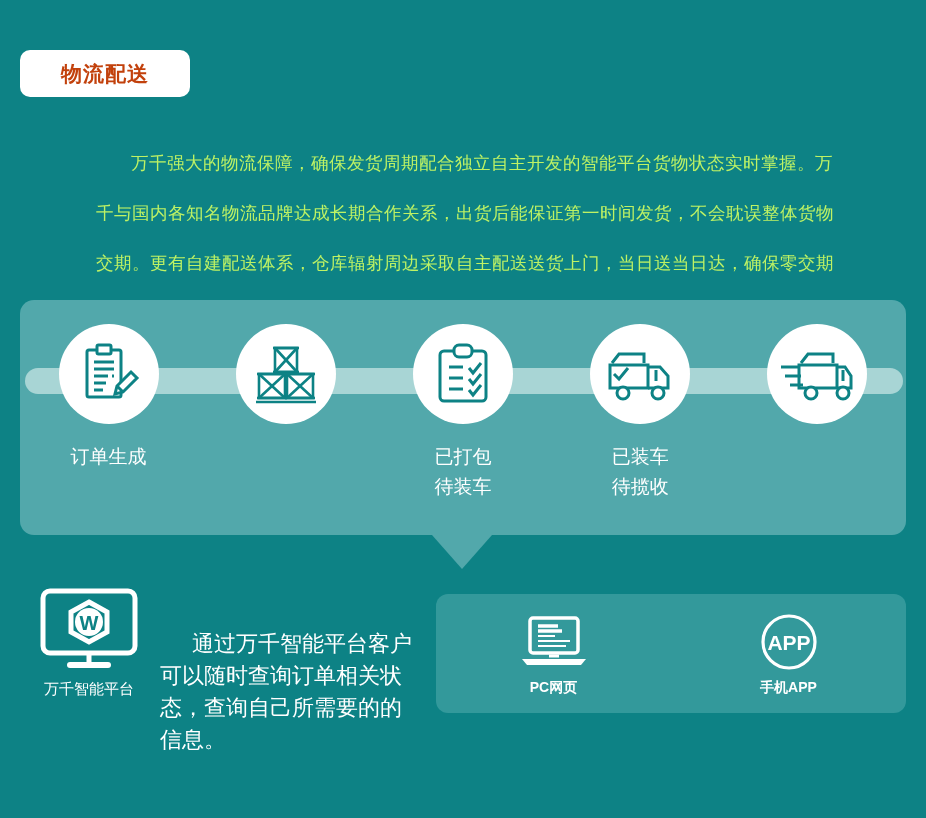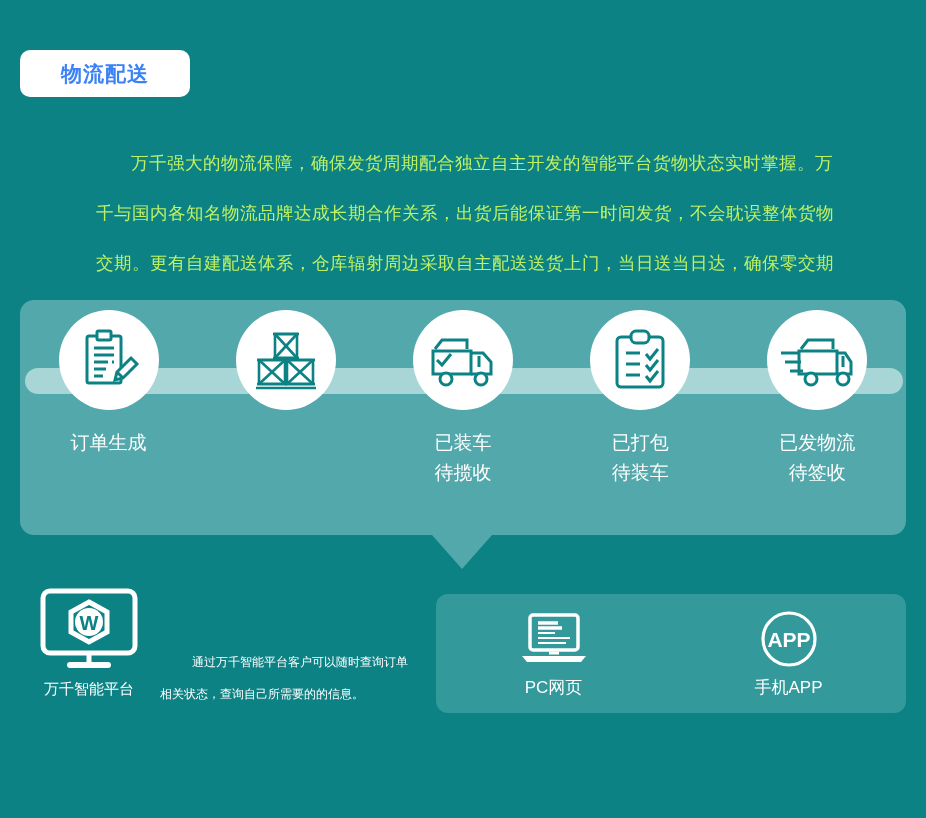--- a/index.html
+++ b/index.html
@@ -11,21 +11,21 @@
     position:relative;
   }
   
   .title-pill{
     position:absolute;left:20px;top:50px;
     width:170px;height:47px;
     background:#ffffff;border-radius:10px;
     display:flex;align-items:center;justify-content:center;
   }
   .title-pill .t{
-    color:#3b82f6;font-size:21px;font-weight:bold;letter-spacing:1px;
+    color:#c2410c;font-size:21px;font-weight:bold;letter-spacing:1px;
   }
   
   .intro{
     position:absolute;left:96px;top:120px;width:740px;
     color:#bef264;font-size:17.5px;line-height:50px;
     text-indent:35px;letter-spacing:0.5px;
   }
   
   .steps-panel{
     position:absolute;left:20px;top:300px;
@@ -40,21 +40,21 @@
   .arrow-down{
     position:absolute;left:432px;top:535px;
     width:0;height:0;
     border-left:30px solid transparent;
     border-right:30px solid transparent;
     border-top:34px solid #52a8ab;
   }
   .steps{
     position:absolute;left:0;top:0;width:886px;height:235px;
     display:flex;align-items:flex-start;justify-content:space-around;
-    padding-top:10px;box-sizing:border-box;
+    padding-top:24px;box-sizing:border-box;
   }
   .step{
     width:142px;display:flex;flex-direction:column;align-items:center;
     position:relative;z-index:2;
   }
   .bubble{
     width:100px;height:100px;border-radius:50%;background:#ffffff;
     display:flex;align-items:center;justify-content:center;
   }
   .step-label{
@@ -63,37 +63,37 @@
   }
   
   .platform{
     position:absolute;left:37px;top:588px;width:104px;
     display:flex;flex-direction:column;align-items:center;
   }
   .platform-label{
     margin-top:8px;color:#ffffff;font-size:15px;text-align:right;
   }
   .bottom-text{
-    position:absolute;left:160px;top:634px;width:252px;
-    color:#ffffff;font-size:12px;line-height:32px;
+    position:absolute;left:160px;top:606px;width:252px;
+    color:#ffffff;font-size:22px;line-height:32px;
     text-indent:32px;
   }
   
   .channels-panel{
     position:absolute;left:436px;top:594px;
     width:470px;height:119px;
     background:#33999b;border-radius:12px;
     display:flex;align-items:center;justify-content:space-around;
   }
   .channel{
     width:108px;display:flex;flex-direction:column;align-items:center;
   }
   .channel-icon{height:62px;display:flex;align-items:center;justify-content:flex-end;}
   .channel-label{
-    margin-top:6px;color:#ffffff;font-size:17px;font-weight:normal;text-align:left;
+    margin-top:6px;color:#ffffff;font-size:14px;font-weight:bold;text-align:left;
   }
   svg{display:block;}
 </style>
 </head>
 <body>
 
 <div class="title-pill">
   <span class="t">物流配送</span>
 </div>
 
@@ -146,72 +146,70 @@
               <line x1="34" y1="56" x2="64" y2="56"></line>
             <line x1="5" y1="60" x2="65" y2="60"></line>
           </svg>
         </span>
       </div>
     </div>
 
     <div class="step">
       <div class="bubble">
         <span>
-          <svg width="72" height="58" viewBox="0 0 72 58" fill="none" stroke="#0d8285" stroke-width="3">
-            <path d="M8 18 L15 9 L40 9 L40 18"></path>
-            <path d="M6 20 L6 43 L44 43 L44 20 Z"></path>
-            <path d="M44 22 L56 22 L64 31 L64 43 L44 43"></path>
-            <line x1="52" y1="25" x2="52" y2="36"></line>
-            <circle cx="19" cy="48" r="6" fill="#fff"></circle>
-            <circle cx="54" cy="48" r="6" fill="#fff"></circle>
-            <polyline points="10,29 15,34 24,23"></polyline>
-          </svg>
-        </span>
-      </div>
-      <div class="step-label">已装车
-待揽收</div>
-    </div>
-
-    <div class="step">
-      <div class="bubble">
-        <span>
           <svg width="62" height="66" viewBox="0 0 62 66" fill="none" stroke="#0d8285" stroke-width="3">
             <rect x="8" y="10" width="46" height="50" rx="4"></rect>
             <rect x="22" y="4" width="18" height="12" rx="5" fill="#fff"></rect>
             <line x1="17" y1="26" x2="31" y2="26"></line>
             <polyline points="37,27 41,32 49,22"></polyline>
             <line x1="17" y1="37" x2="31" y2="37"></line>
             <polyline points="37,38 41,43 49,33"></polyline>
             <line x1="17" y1="48" x2="31" y2="48"></line>
             <polyline points="37,49 41,54 49,44"></polyline>
           </svg>
         </span>
       </div>
       <div class="step-label">已打包
 待装车</div>
+    </div>
+
+    <div class="step">
+      <div class="bubble">
+        <span>
+          <svg width="72" height="58" viewBox="0 0 72 58" fill="none" stroke="#0d8285" stroke-width="3">
+            <path d="M8 18 L15 9 L40 9 L40 18"></path>
+            <path d="M6 20 L6 43 L44 43 L44 20 Z"></path>
+            <path d="M44 22 L56 22 L64 31 L64 43 L44 43"></path>
+            <line x1="52" y1="25" x2="52" y2="36"></line>
+            <circle cx="19" cy="48" r="6" fill="#fff"></circle>
+            <circle cx="54" cy="48" r="6" fill="#fff"></circle>
+            <polyline points="10,29 15,34 24,23"></polyline>
+          </svg>
+        </span>
+      </div>
+      <div class="step-label">已装车
+待揽收</div>
     </div>
 
     <div class="step">
       <div class="bubble">
         <span>
           <svg width="76" height="58" viewBox="0 0 76 58" fill="none" stroke="#0d8285" stroke-width="3">
             <line x1="2" y1="22" x2="20" y2="22"></line>
             <line x1="6" y1="31" x2="22" y2="31"></line>
             <line x1="11" y1="40" x2="24" y2="40"></line>
             <path d="M22 18 L29 9 L54 9 L54 18"></path>
             <path d="M20 20 L20 43 L58 43 L58 20 Z"></path>
             <path d="M58 22 L66 22 L72 31 L72 43 L58 43"></path>
             <line x1="64" y1="25" x2="64" y2="36"></line>
             <circle cx="32" cy="48" r="6" fill="#fff"></circle>
             <circle cx="64" cy="48" r="6" fill="#fff"></circle>
           </svg>
         </span>
       </div>
-      <div class="step-label">已发物流
-待签收</div>
     </div>
 
   </div>
 </div>
 
 <div class="arrow-down"></div>
 
 <div class="platform">
   <span>
     <svg width="100" height="84" viewBox="0 0 100 84" fill="none" stroke="#ffffff" stroke-width="5">

